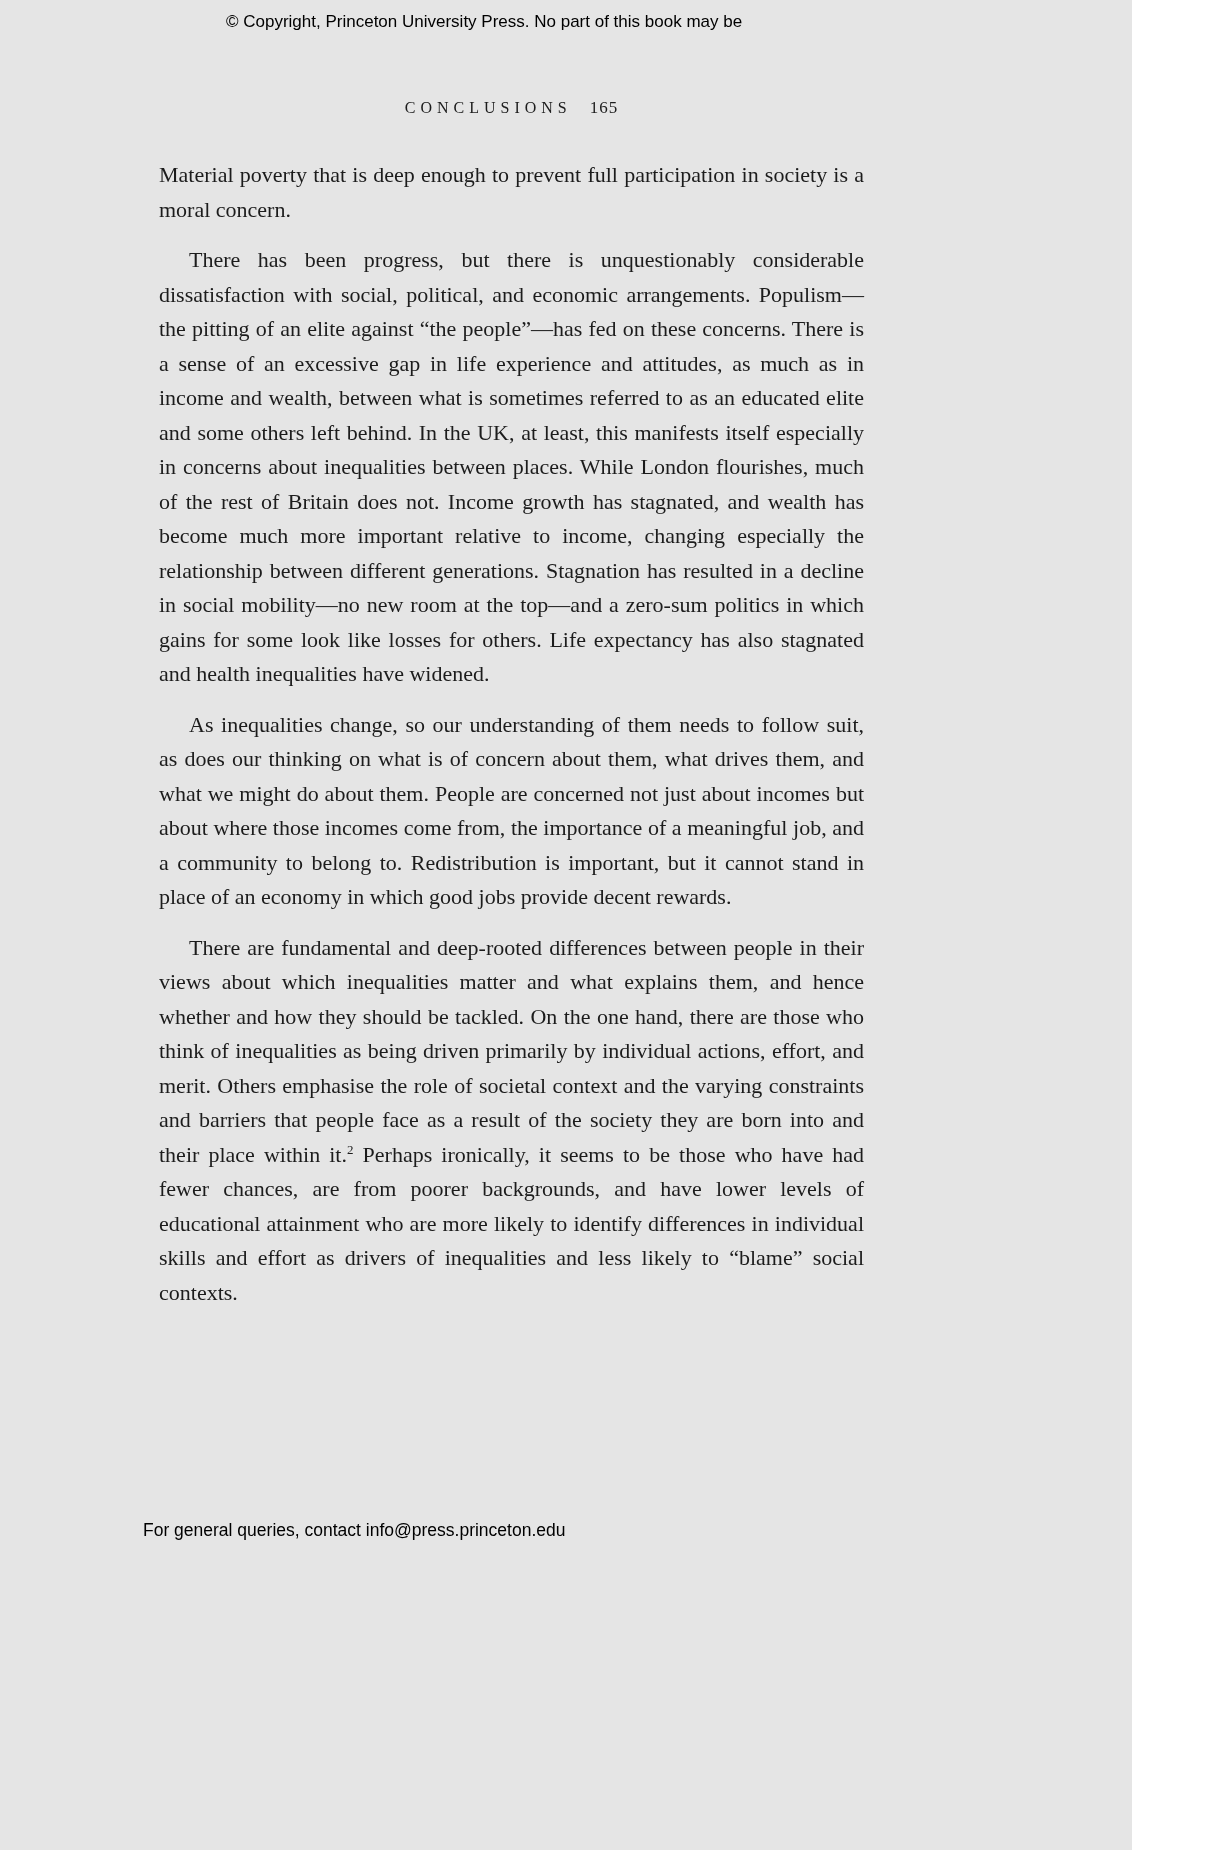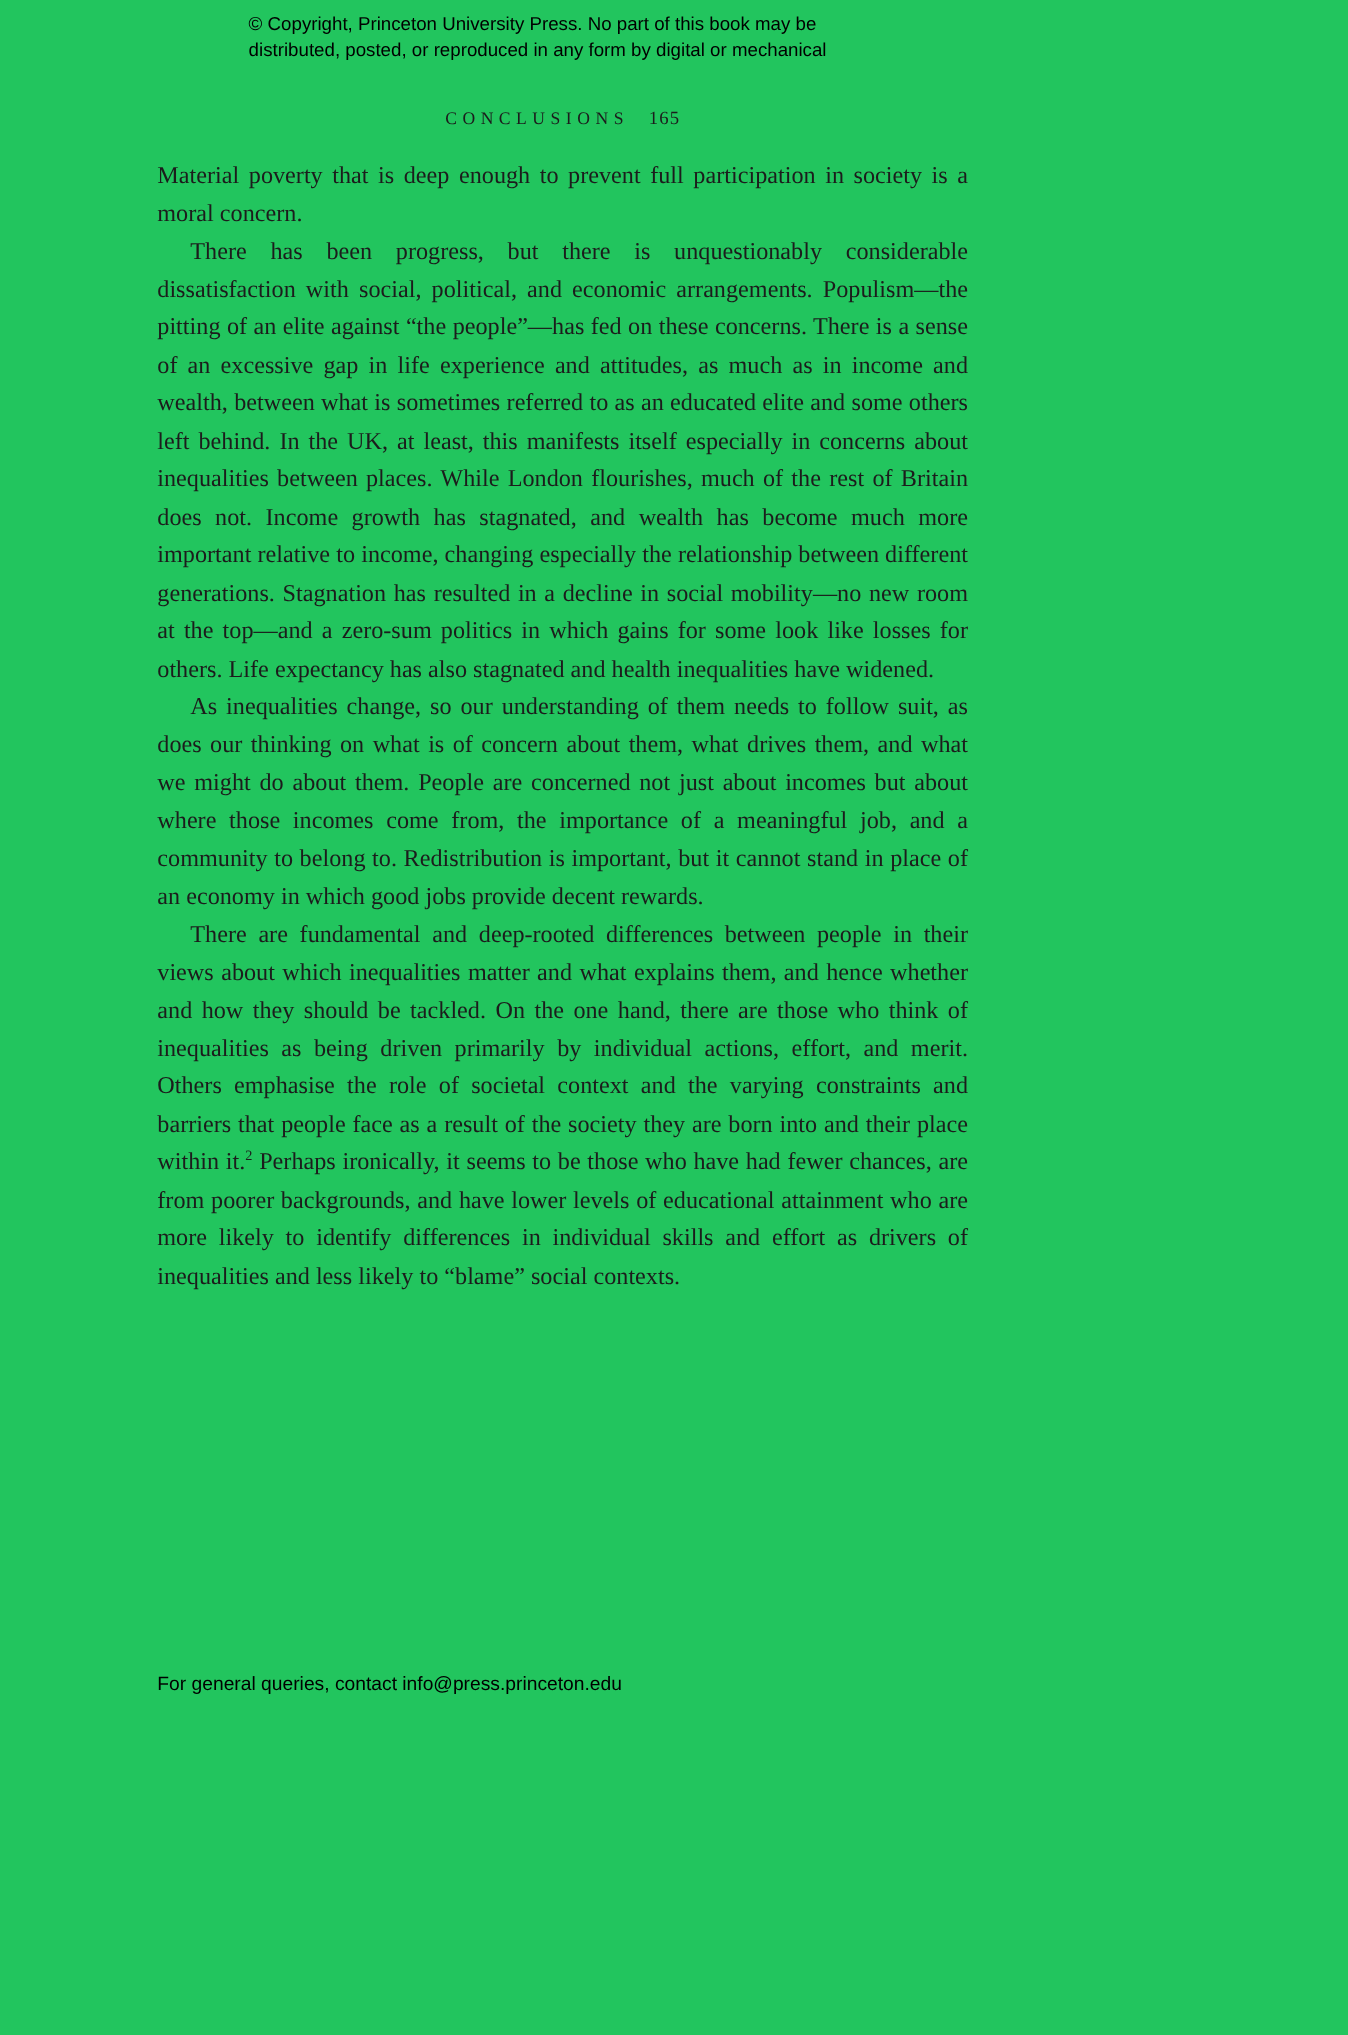--- a/index.html
+++ b/index.html
@@ -1,22 +1,22 @@
 <!DOCTYPE html>
 <html><head>
 <meta charset="utf-8">
 <style>
   * { box-sizing: border-box; }
   html, body { margin: 0; padding: 0; }
   body { background: #ffffff; }
   .page {
     position: relative;
-    width: 1225px;
+    width: 1132px;
     height: 1850px;
-    background: #22c55e;
+    background: #e5e5e5;
     color: #1c1c1c;
     font-family: "Liberation Serif", serif;
     overflow: hidden;
   }
   .copyright {
     position: absolute;
     left: 226px;
     top: 10px;
     width: 640px;
     font-family: "Liberation Sans", sans-serif;
@@ -45,21 +45,21 @@
   .body-text {
     position: absolute;
     left: 143px;
     top: 142px;
     width: 737px;
     font-size: 22px;
     line-height: 34.5px;
     text-align: justify;
     color: #1c1c1c;
   }
-  .body-text p { margin: 0; padding: 0; }
+  .body-text p { margin: 16px; padding: 0; }
   .body-text p.indent { text-indent: 30px; }
   sup.fn {
     font-size: 13px;
     vertical-align: super;
     line-height: 0;
   }
   .footer {
     position: absolute;
     left: 143px;
     top: 1520px;
@@ -69,21 +69,20 @@
     color: #000000;
   }
 </style>
 </head>
 <body>
 
 <div class="page">
 
   <div class="copyright">
     <div>© Copyright, Princeton University Press. No part of this book may be</div>
-    <div>distributed, posted, or reproduced in any form by digital or mechanical</div>
   </div>
 
   <div class="running-head">
     <span class="title">CONCLUSIONS</span><span class="pagenum">165</span>
   </div>
 
   <div class="body-text">
     <p>Material poverty that is deep enough to prevent full participation in society is a moral concern.</p>
     <p class="indent">There has been progress, but there is unquestionably considerable dissatisfaction with social, political, and economic arrangements. Populism—the pitting of an elite against “the people”—has fed on these concerns. There is a sense of an excessive gap in life experience and attitudes, as much as in income and wealth, between what is sometimes referred to as an educated elite and some others left behind. In the UK, at least, this manifests itself especially in concerns about inequalities between places. While London flourishes, much of the rest of Britain does not. Income growth has stagnated, and wealth has become much more important relative to income, changing especially the relationship between different generations. Stagnation has resulted in a decline in social mobility—no new room at the top—and a zero-sum politics in which gains for some look like losses for others. Life expectancy has also stagnated and health inequalities have widened.</p>
     <p class="indent">As inequalities change, so our understanding of them needs to follow suit, as does our thinking on what is of concern about them, what drives them, and what we might do about them. People are concerned not just about incomes but about where those incomes come from, the importance of a meaningful job, and a community to belong to. Redistribution is important, but it cannot stand in place of an economy in which good jobs provide decent rewards.</p>

